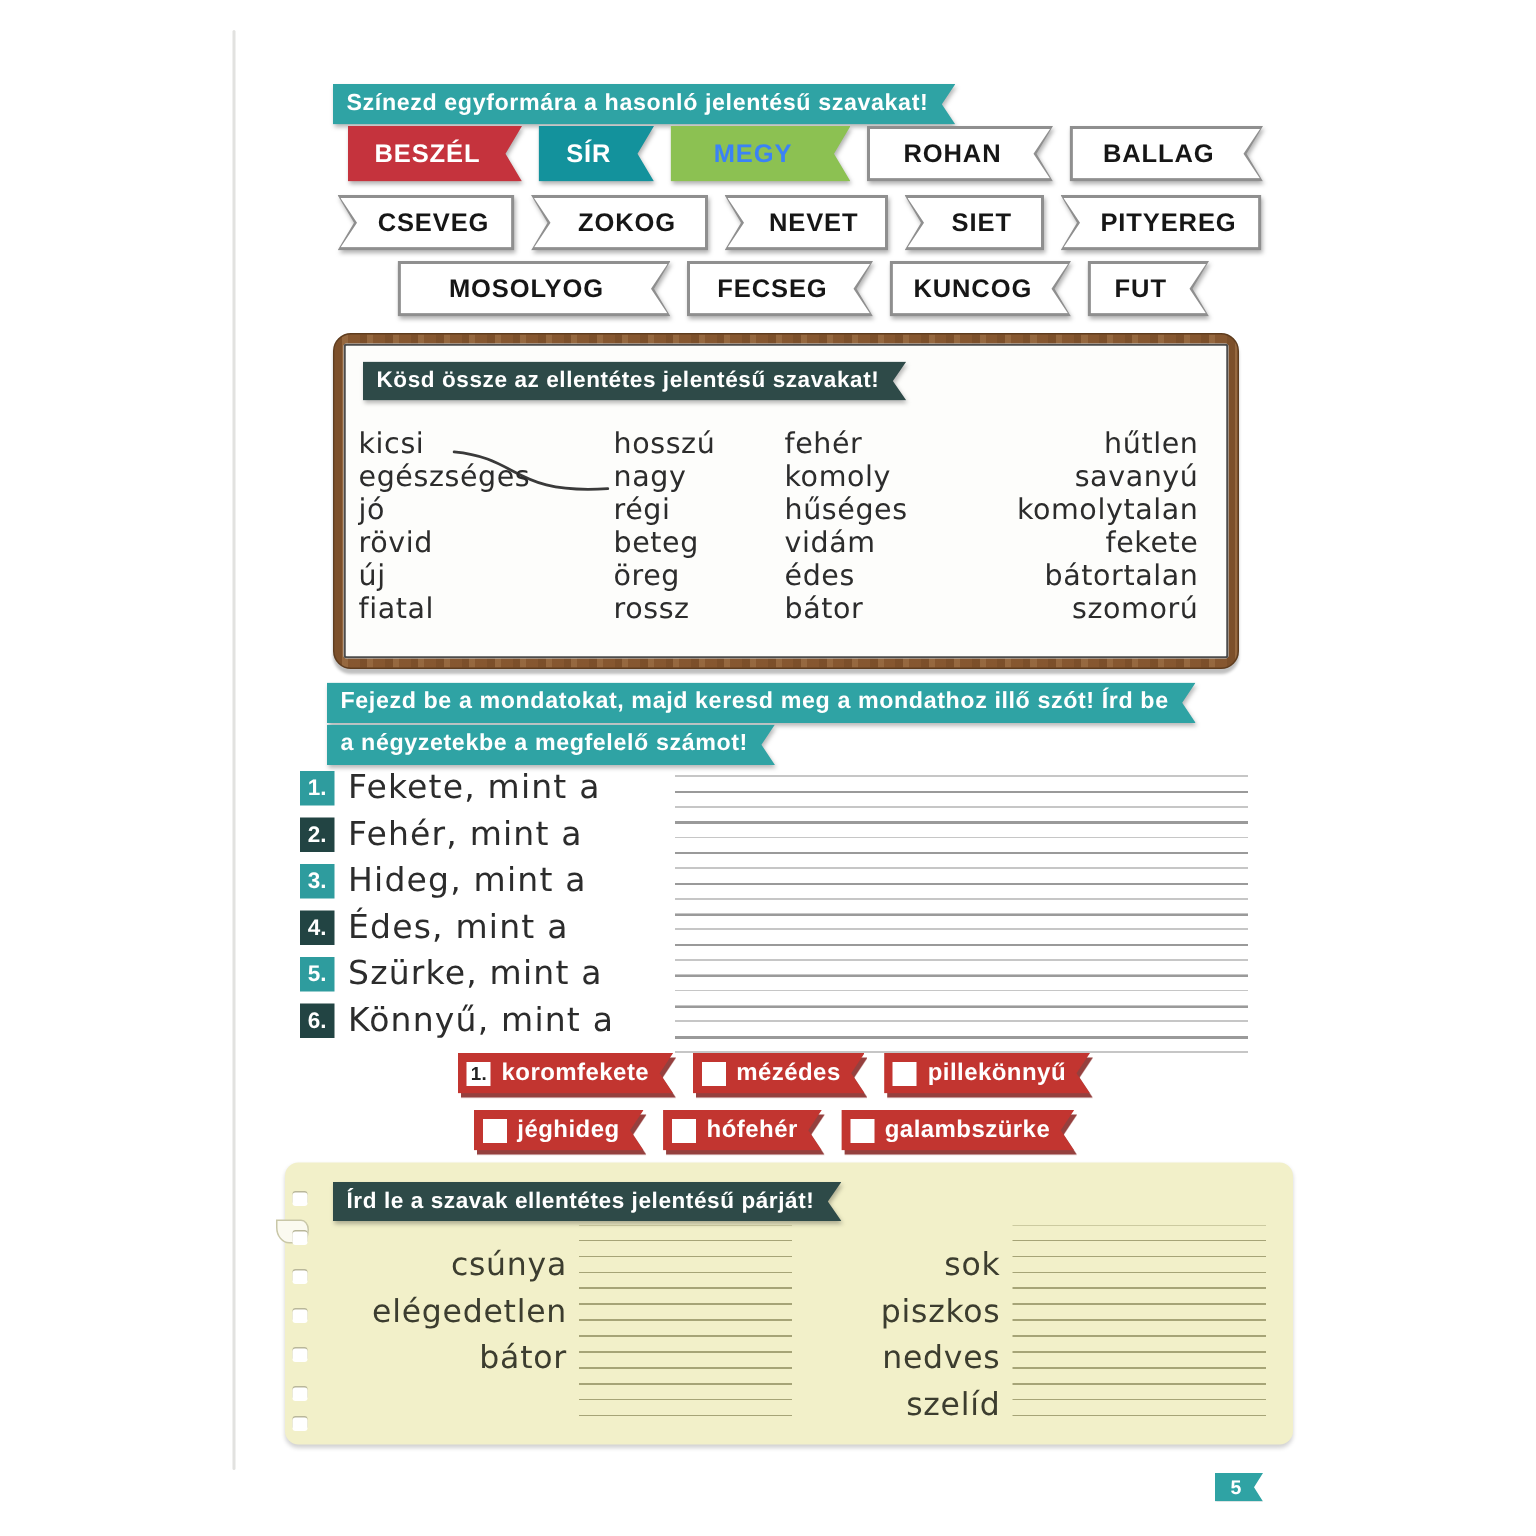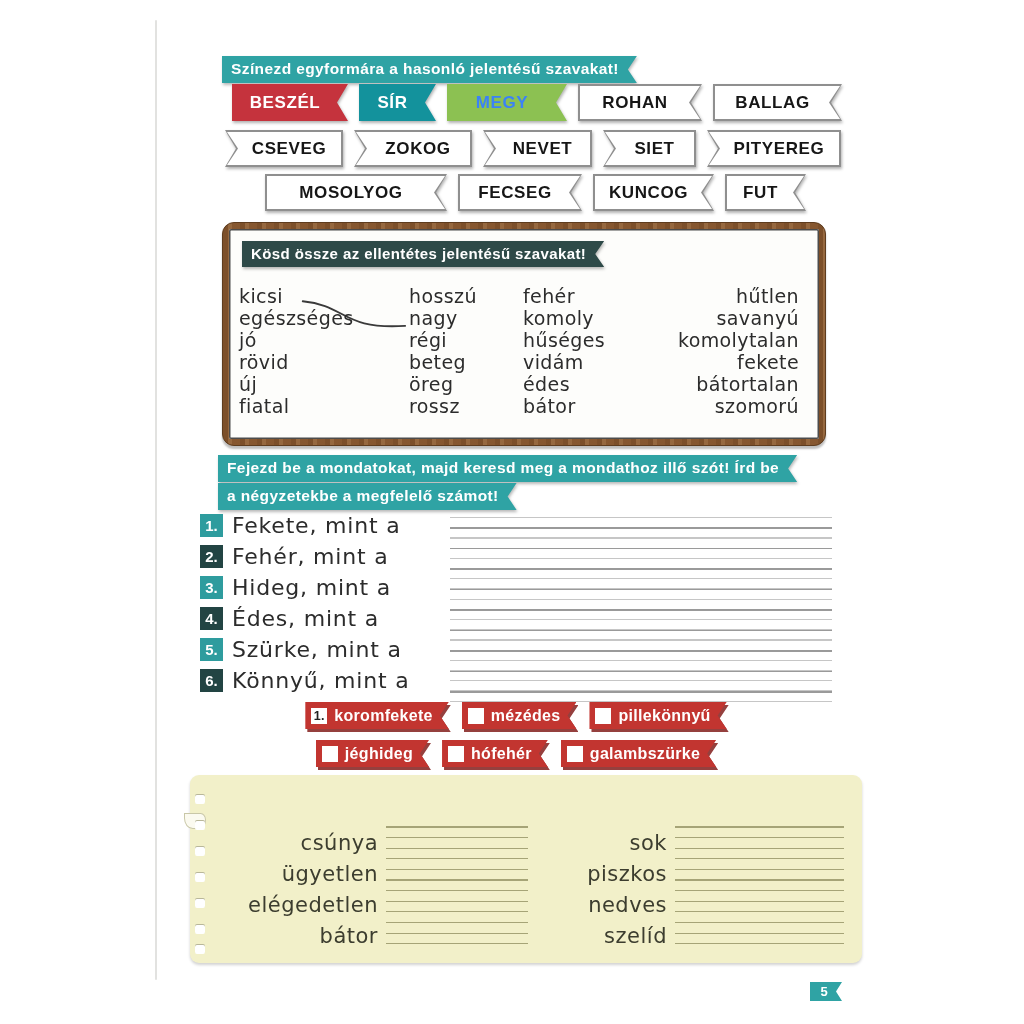--- a/index.html
+++ b/index.html
@@ -342,27 +342,29 @@
 <div class="abs ypaper">
   <div class="ytear"></div>
   <div class="yhole" style="top:20px"></div>
   <div class="yhole" style="top:46px"></div>
   <div class="yhole" style="top:72px"></div>
   <div class="yhole" style="top:98px"></div>
   <div class="yhole" style="top:124px"></div>
   <div class="yhole" style="top:150px"></div>
   <div class="yhole" style="top:170px"></div>
 
+  <div class="banner-wrap" style="position:absolute; left:32px; top:13px;">
+    <div class="banner banner-dark">Írd le a szavak ellentétes jelentésű párját!</div>
+  </div>
 
   <div class="ycols">
     <div class="ycol ycol-l">
       <div class="ylines"></div>
       <div class="yword-rows">
         <div class="yword">csúnya</div>
-        <div class="yword">ügyetlen</div>
         <div class="yword">elégedetlen</div>
         <div class="yword">bátor</div>
       </div>
     </div>
     <div class="ycol ycol-r">
       <div class="ylines"></div>
       <div class="yword-rows">
         <div class="yword">sok</div>
         <div class="yword">piszkos</div>
         <div class="yword">nedves</div>

